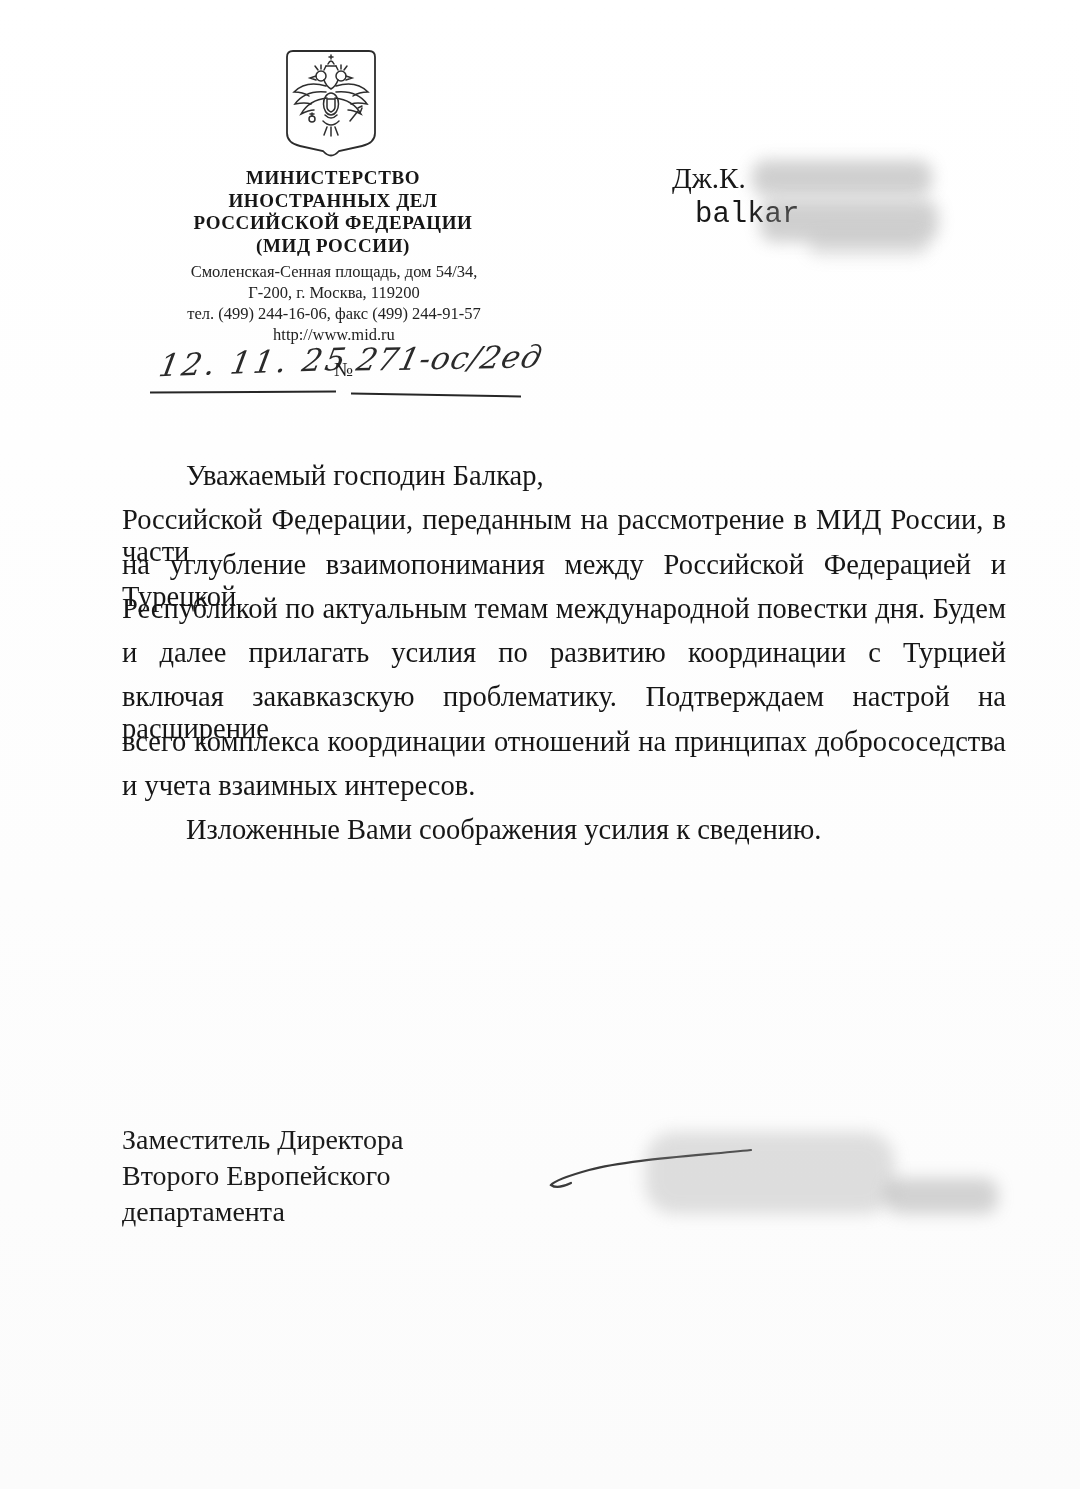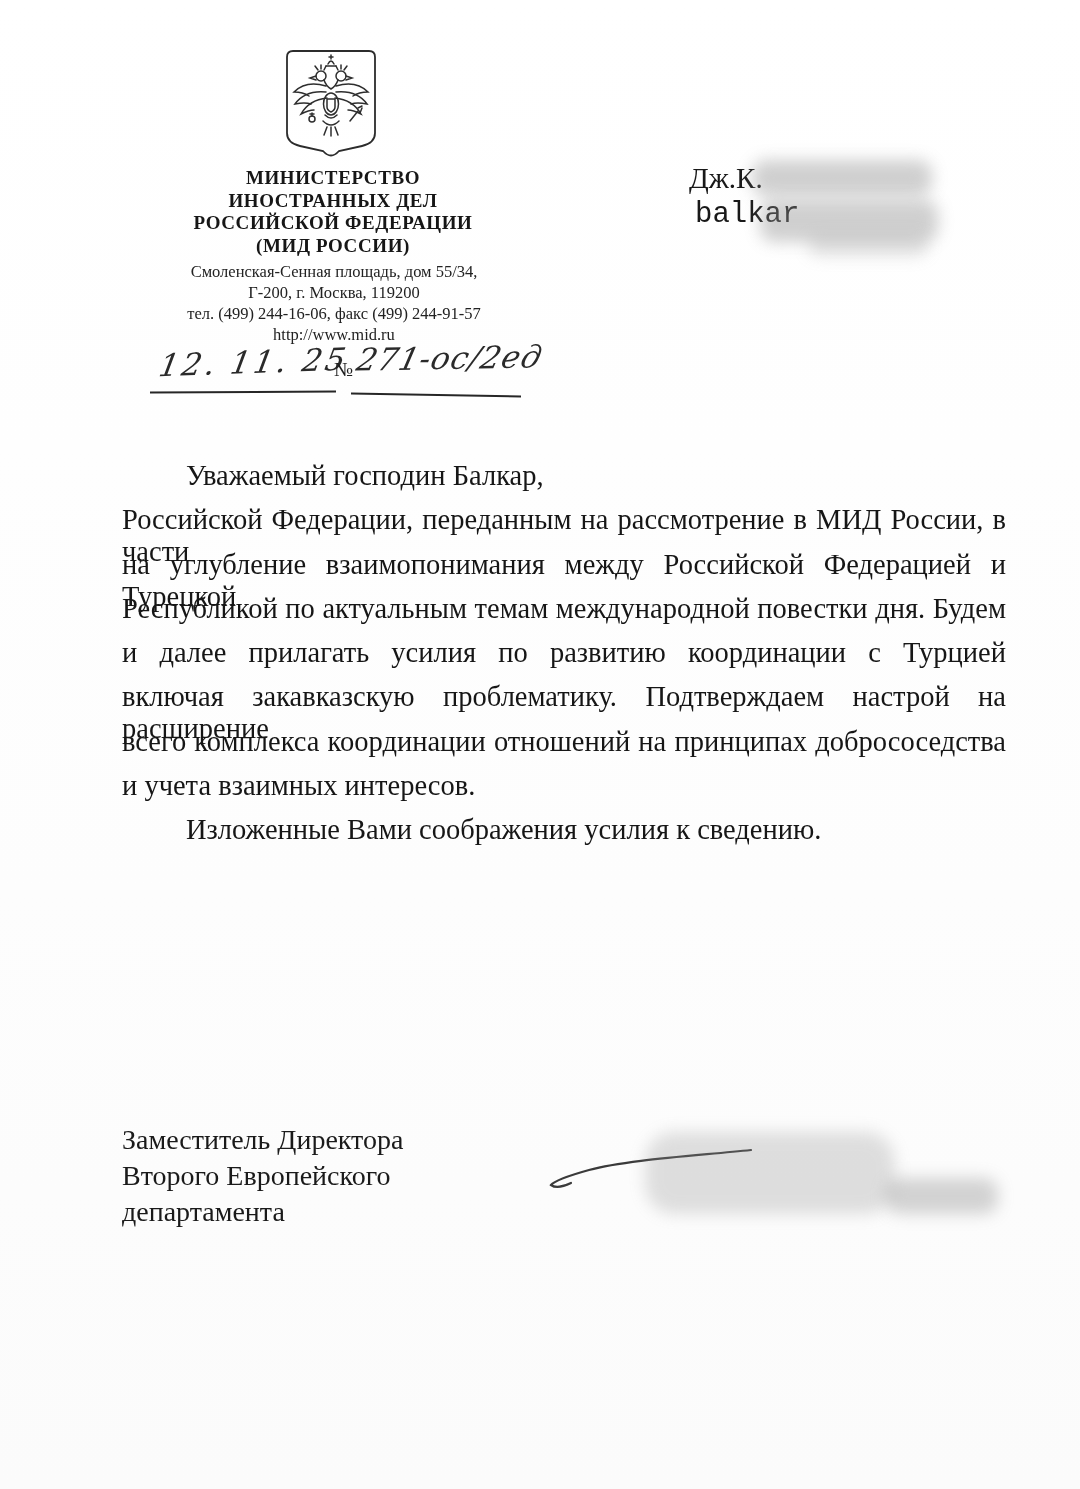--- a/index.html
+++ b/index.html
@@ -36,21 +36,21 @@
   }
   .hand-number{
     position:absolute;left:358px;top:340px;font-size:31px;
     transform:skewX(-14deg) rotate(-1deg);letter-spacing:1px;
   }
   .no-label{position:absolute;left:334px;top:358px;font-size:20px;color:#1f1f1f;}
   .rule{position:absolute;height:2px;background:#262626;}
   .rule-date{left:150px;top:391px;width:186px;transform:rotate(-0.3deg);}
   .rule-number{left:351px;top:394px;width:170px;transform:rotate(1deg);}
   
-  .recipient-name{position:absolute;left:689px;top:162px;font-size:29px;color:#181818;}
+  .recipient-name{position:absolute;left:672px;top:162px;font-size:29px;color:#181818;}
   .recipient-email{position:absolute;left:695px;top:198px;font-size:29px;color:#181818;
     font-family:Liberation Mono, monospace;}
   .blur-blob{position:absolute;background:#8f8f8f;border-radius:14px;
     filter:blur(8px);opacity:0.42;}
   .blob-name{left:752px;top:160px;width:180px;height:36px;}
   .blob-email{left:760px;top:200px;width:178px;height:42px;}
   .blob-email2{left:808px;top:236px;width:120px;height:20px;opacity:0.25;}
   
   .body-text{
     position:absolute;left:122px;top:460px;width:884px;
@@ -101,21 +101,21 @@
   </svg>
 
   <div class="org-block">
     <div>МИНИСТЕРСТВО</div>
     <div>ИНОСТРАННЫХ ДЕЛ</div>
     <div>РОССИЙСКОЙ ФЕДЕРАЦИИ</div>
     <div>(МИД РОССИИ)</div>
   </div>
 
   <div class="addr-block">
-    <div>Смоленская-Сенная площадь, дом 55/34,</div>
+    <div>Смоленская-Сенная площадь, дом 54/34,</div>
     <div>Г-200, г. Москва, 119200</div>
     <div>тел. (499) 244-16-06, факс (499) 244-91-57</div>
     <div>http://www.mid.ru</div>
   </div>
 
   <div class="hand hand-date">12. 11. 25</div>
   <div class="no-label">№</div>
   <div class="hand hand-number">271-ос/2ед</div>
   <div class="rule rule-date"></div>
   <div class="rule rule-number"></div>

